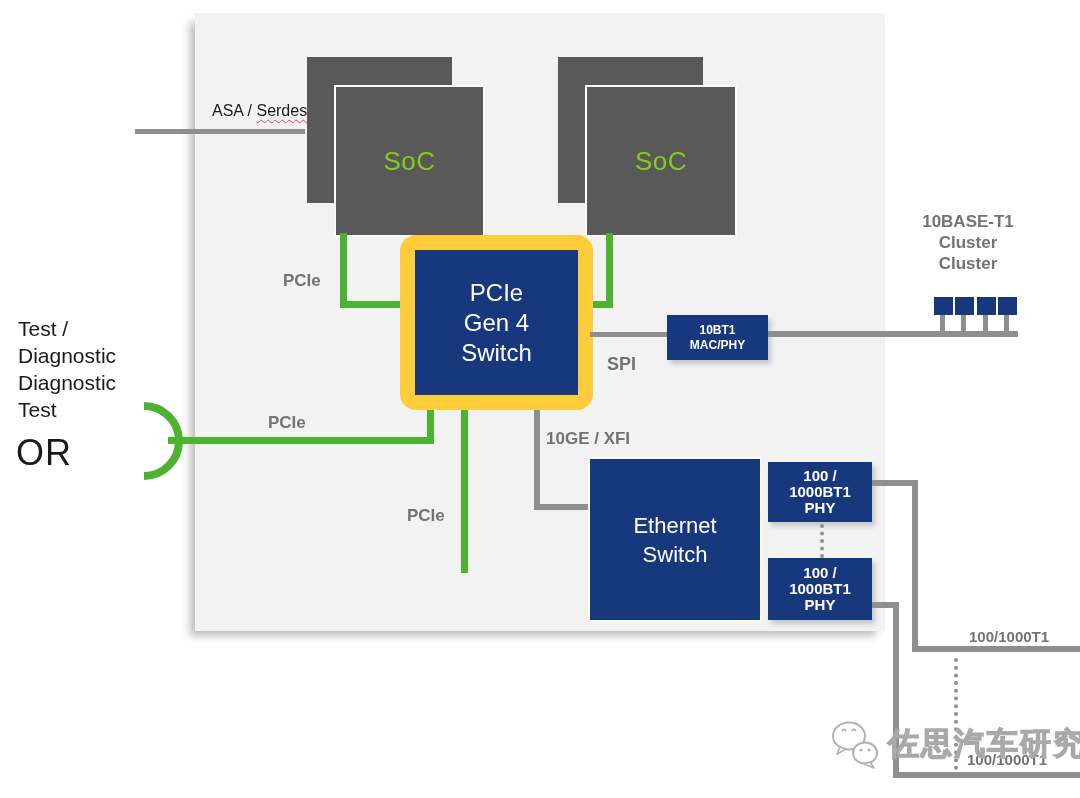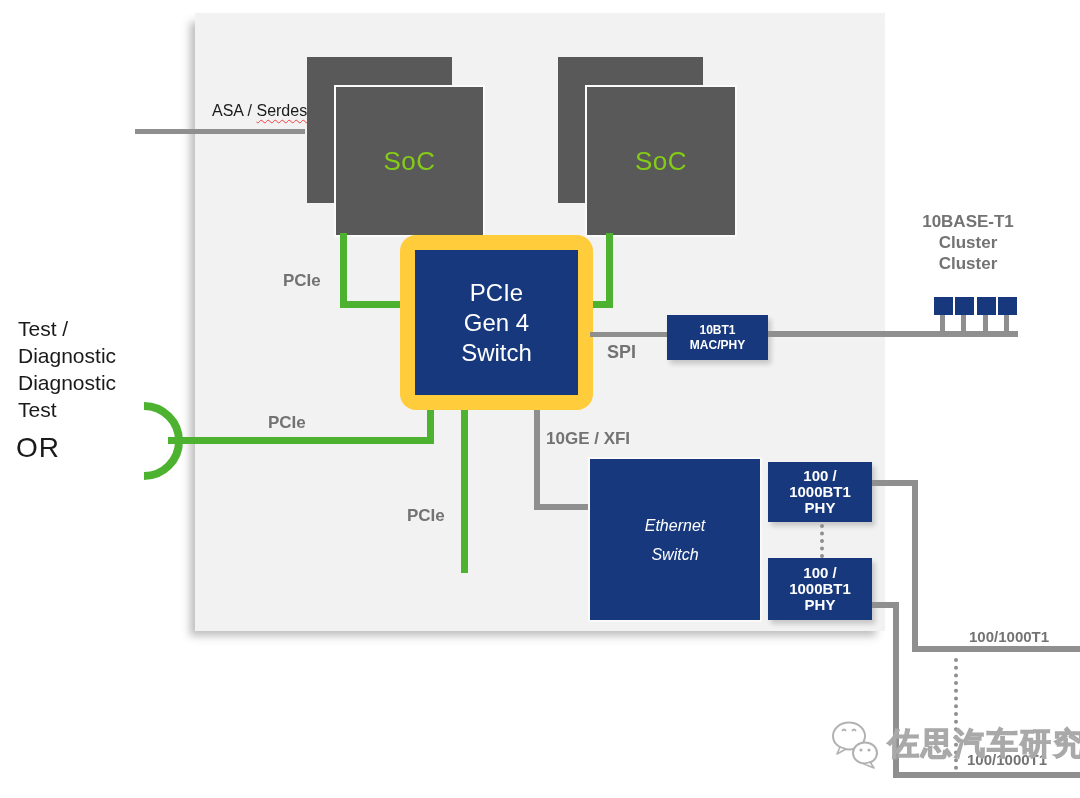--- a/index.html
+++ b/index.html
@@ -20,27 +20,27 @@
   .graybox{background:#595959;}
   .navybox{background:#17387d;color:#ffffff;display:flex;align-items:center;
            justify-content:center;text-align:center;flex-direction:column;}
   .socfront{border:2px solid #fbfbfb;display:flex;align-items:center;justify-content:center;
             color:#84cc16;font-size:26px;letter-spacing:0.5px;}
   .lbl{font-weight:bold;font-size:17px;color:#737373;white-space:nowrap;}
   .switch-outer{left:400px;top:235px;width:193px;height:175px;background:#ffcd3c;border-radius:16px;}
   .switch-inner{left:415px;top:250px;width:163px;height:145px;font-size:24px;line-height:30px;}
   .smalltxt{font-size:12px;font-weight:bold;line-height:15px;}
   .phytxt{font-size:15px;font-weight:bold;line-height:16px;}
-  .ethtxt{font-size:16px;line-height:29px;font-style:italic;}
+  .ethtxt{font-size:22px;line-height:29px;}
   .sensor-sq{top:297px;width:19px;height:18px;background:#17387d;}
   .stem{top:315px;width:5px;height:18px;background:#8f8f8f;}
   .wavy{text-decoration-line:underline;text-decoration-style:wavy;
         text-decoration-color:#f04040;text-decoration-thickness:1px;text-underline-offset:3px;}
   .notes{font-weight:normal;font-size:21px;line-height:27px;}
-  .or-txt{font-size:28px;font-weight:400;letter-spacing:1px;text-align:right;}
+  .or-txt{font-size:36px;font-weight:400;letter-spacing:1px;text-align:right;}
   .arc{left:105px;top:402px;width:78px;height:78px;border:8px solid #4eb231;
        border-radius:50%;clip-path:inset(-8px -8px -8px 50%);background:transparent;box-sizing:border-box;}
   .wm-text{font-size:31px;font-weight:bold;letter-spacing:2px;color:rgba(175,175,175,0.28);
            -webkit-text-stroke:1.3px #a9a9a9;white-space:nowrap;}
   .shadowed{box-shadow:3px 4px 5px rgba(0,0,0,0.18);}
 </style>
 </head>
 <body>
 
 <div id="stage">
@@ -67,21 +67,21 @@
   <div class="abs lbl" style="left:283px;top:271px;">PCIe</div>
 
   <div class="abs switch-outer"></div>
   <div class="abs navybox switch-inner">
     <span>PCIe</span>
     <span>Gen 4</span>
     <span>Switch</span>
   </div>
 
   <div class="abs gline" style="left:590px;top:332px;width:77px;height:5px;"></div>
-  <div class="abs lbl" style="left:607px;top:342px;font-size:18px;">SPI</div>
+  <div class="abs lbl" style="left:607px;top:354px;font-size:18px;">SPI</div>
   <div class="abs navybox smalltxt shadowed" style="left:667px;top:315px;width:101px;height:45px;">
     <span>10BT1</span>
     <span>MAC/PHY</span>
   </div>
 
   <div class="abs gline" style="left:768px;top:331px;width:250px;height:6px;"></div>
   <div class="abs stem" style="left:940px;"></div>
   <div class="abs stem" style="left:961px;"></div>
   <div class="abs stem" style="left:983px;"></div>
   <div class="abs stem" style="left:1004px;"></div>

